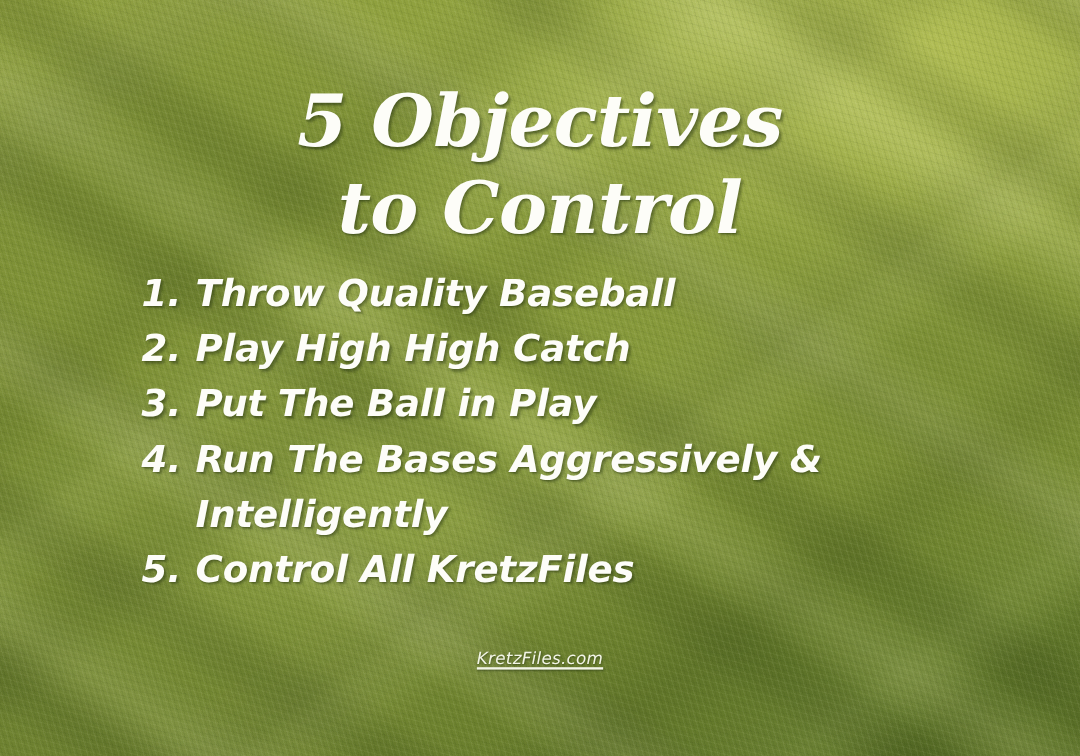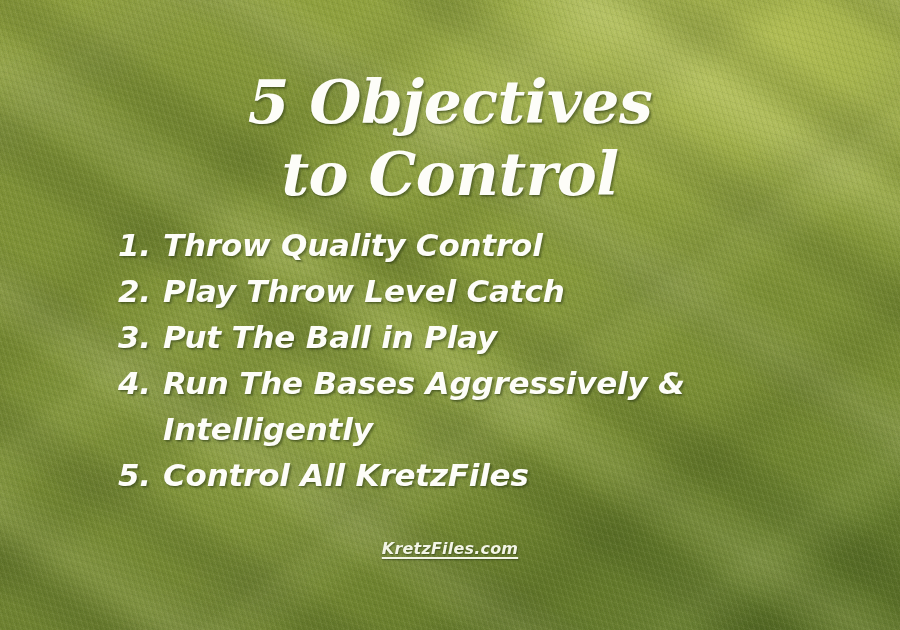--- a/index.html
+++ b/index.html
@@ -222,23 +222,23 @@
     top: 536px;
     left: 0;
     right: 0;
     text-align: center;
   }
 
   .footer-link {
     display: inline-block;
     color: #f3f5e6;
     font-family: "DejaVu Sans", "Liberation Sans", sans-serif;
-    font-weight: 700;
+    font-weight: 400;
     font-style: italic;
-    font-size: 16px;
+    font-size: 14px;
     line-height: 26px;
     letter-spacing: 0.2px;
     text-decoration: underline;
     text-underline-offset: 3px;
     text-decoration-thickness: 1.5px;
     text-shadow:
       1px 1px 2px rgba(32,46,14,0.42),
       0 1px 1px rgba(32,46,14,0.22);
   }
 </style>
@@ -259,25 +259,25 @@
   <div class="content">
 
     <h1 class="title">
       <span class="title-line">5 Objectives</span>
       <span class="title-line">to Control</span>
     </h1>
 
     <ol class="objectives">
       <li class="objective">
         <span class="objective-number">1.</span>
-        <span class="objective-text">Throw Quality Control</span>
+        <span class="objective-text">Throw Quality Baseball</span>
       </li>
       <li class="objective">
         <span class="objective-number">2.</span>
-        <span class="objective-text">Play Throw Level Catch</span>
+        <span class="objective-text">Play High High Catch</span>
       </li>
       <li class="objective">
         <span class="objective-number">3.</span>
         <span class="objective-text">Put The Ball in Play</span>
       </li>
       <li class="objective">
         <span class="objective-number">4.</span>
         <span class="objective-text">Run The Bases Aggressively &amp; Intelligently</span>
       </li>
       <li class="objective">

